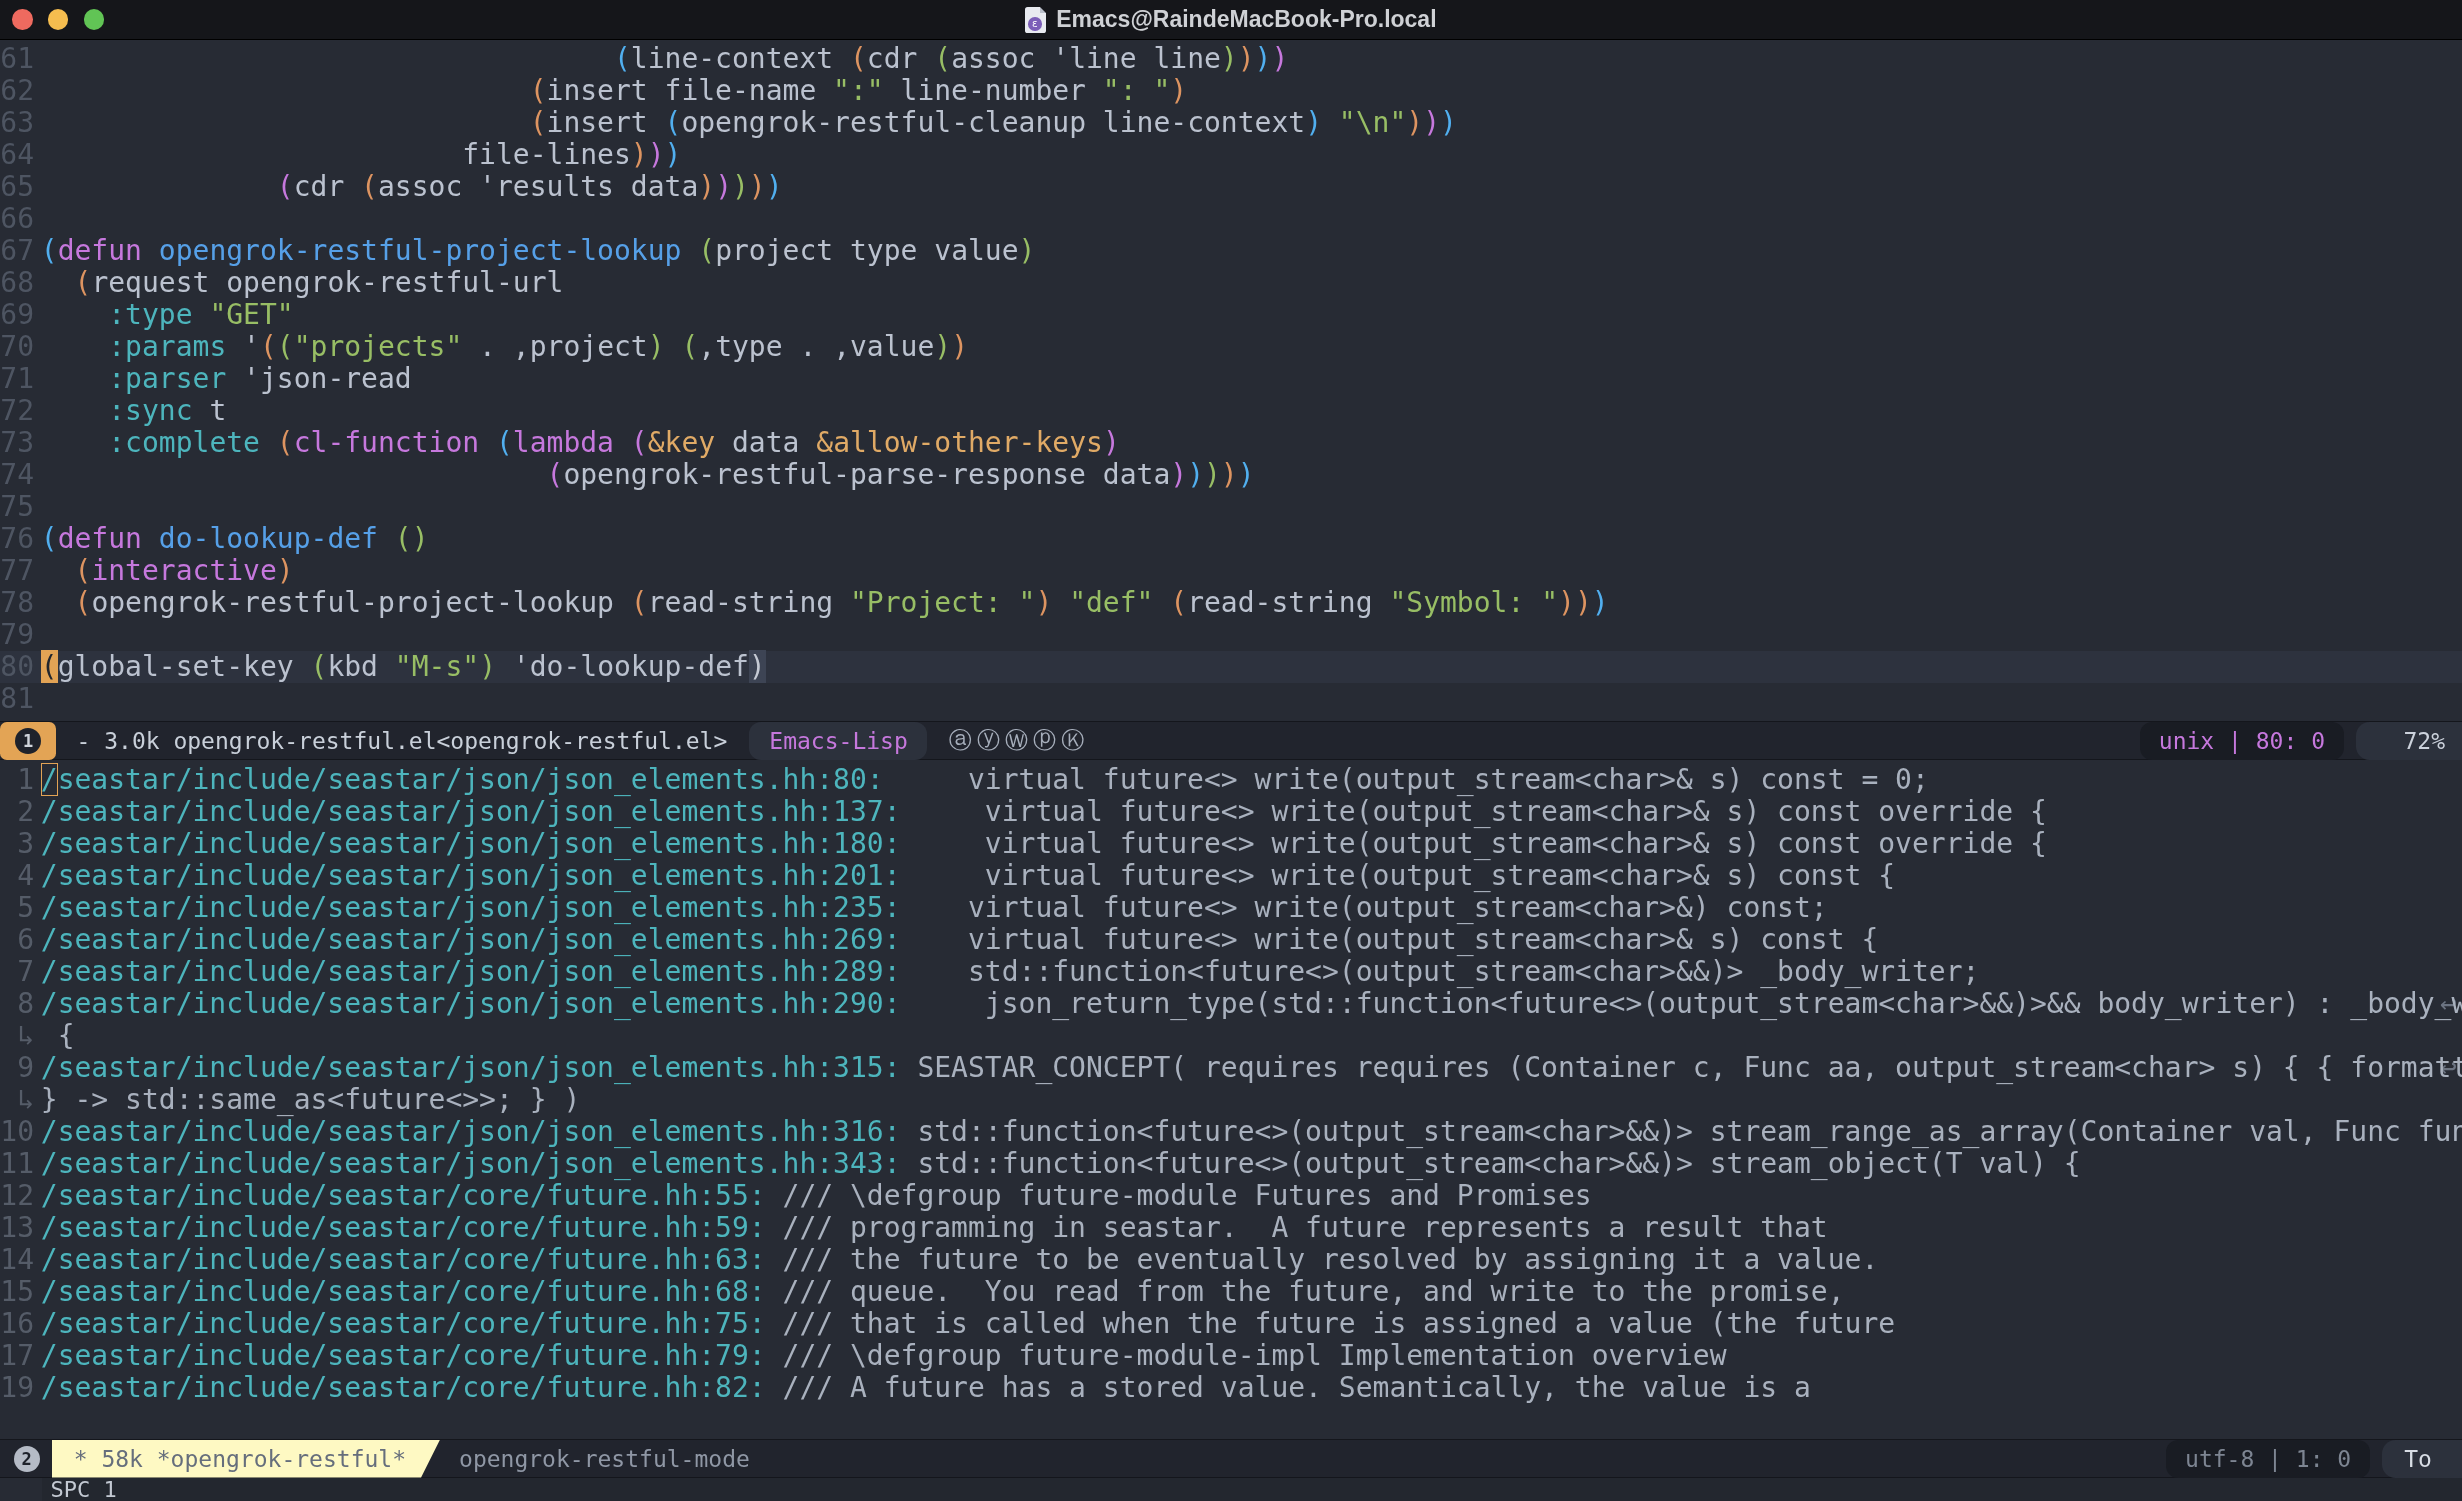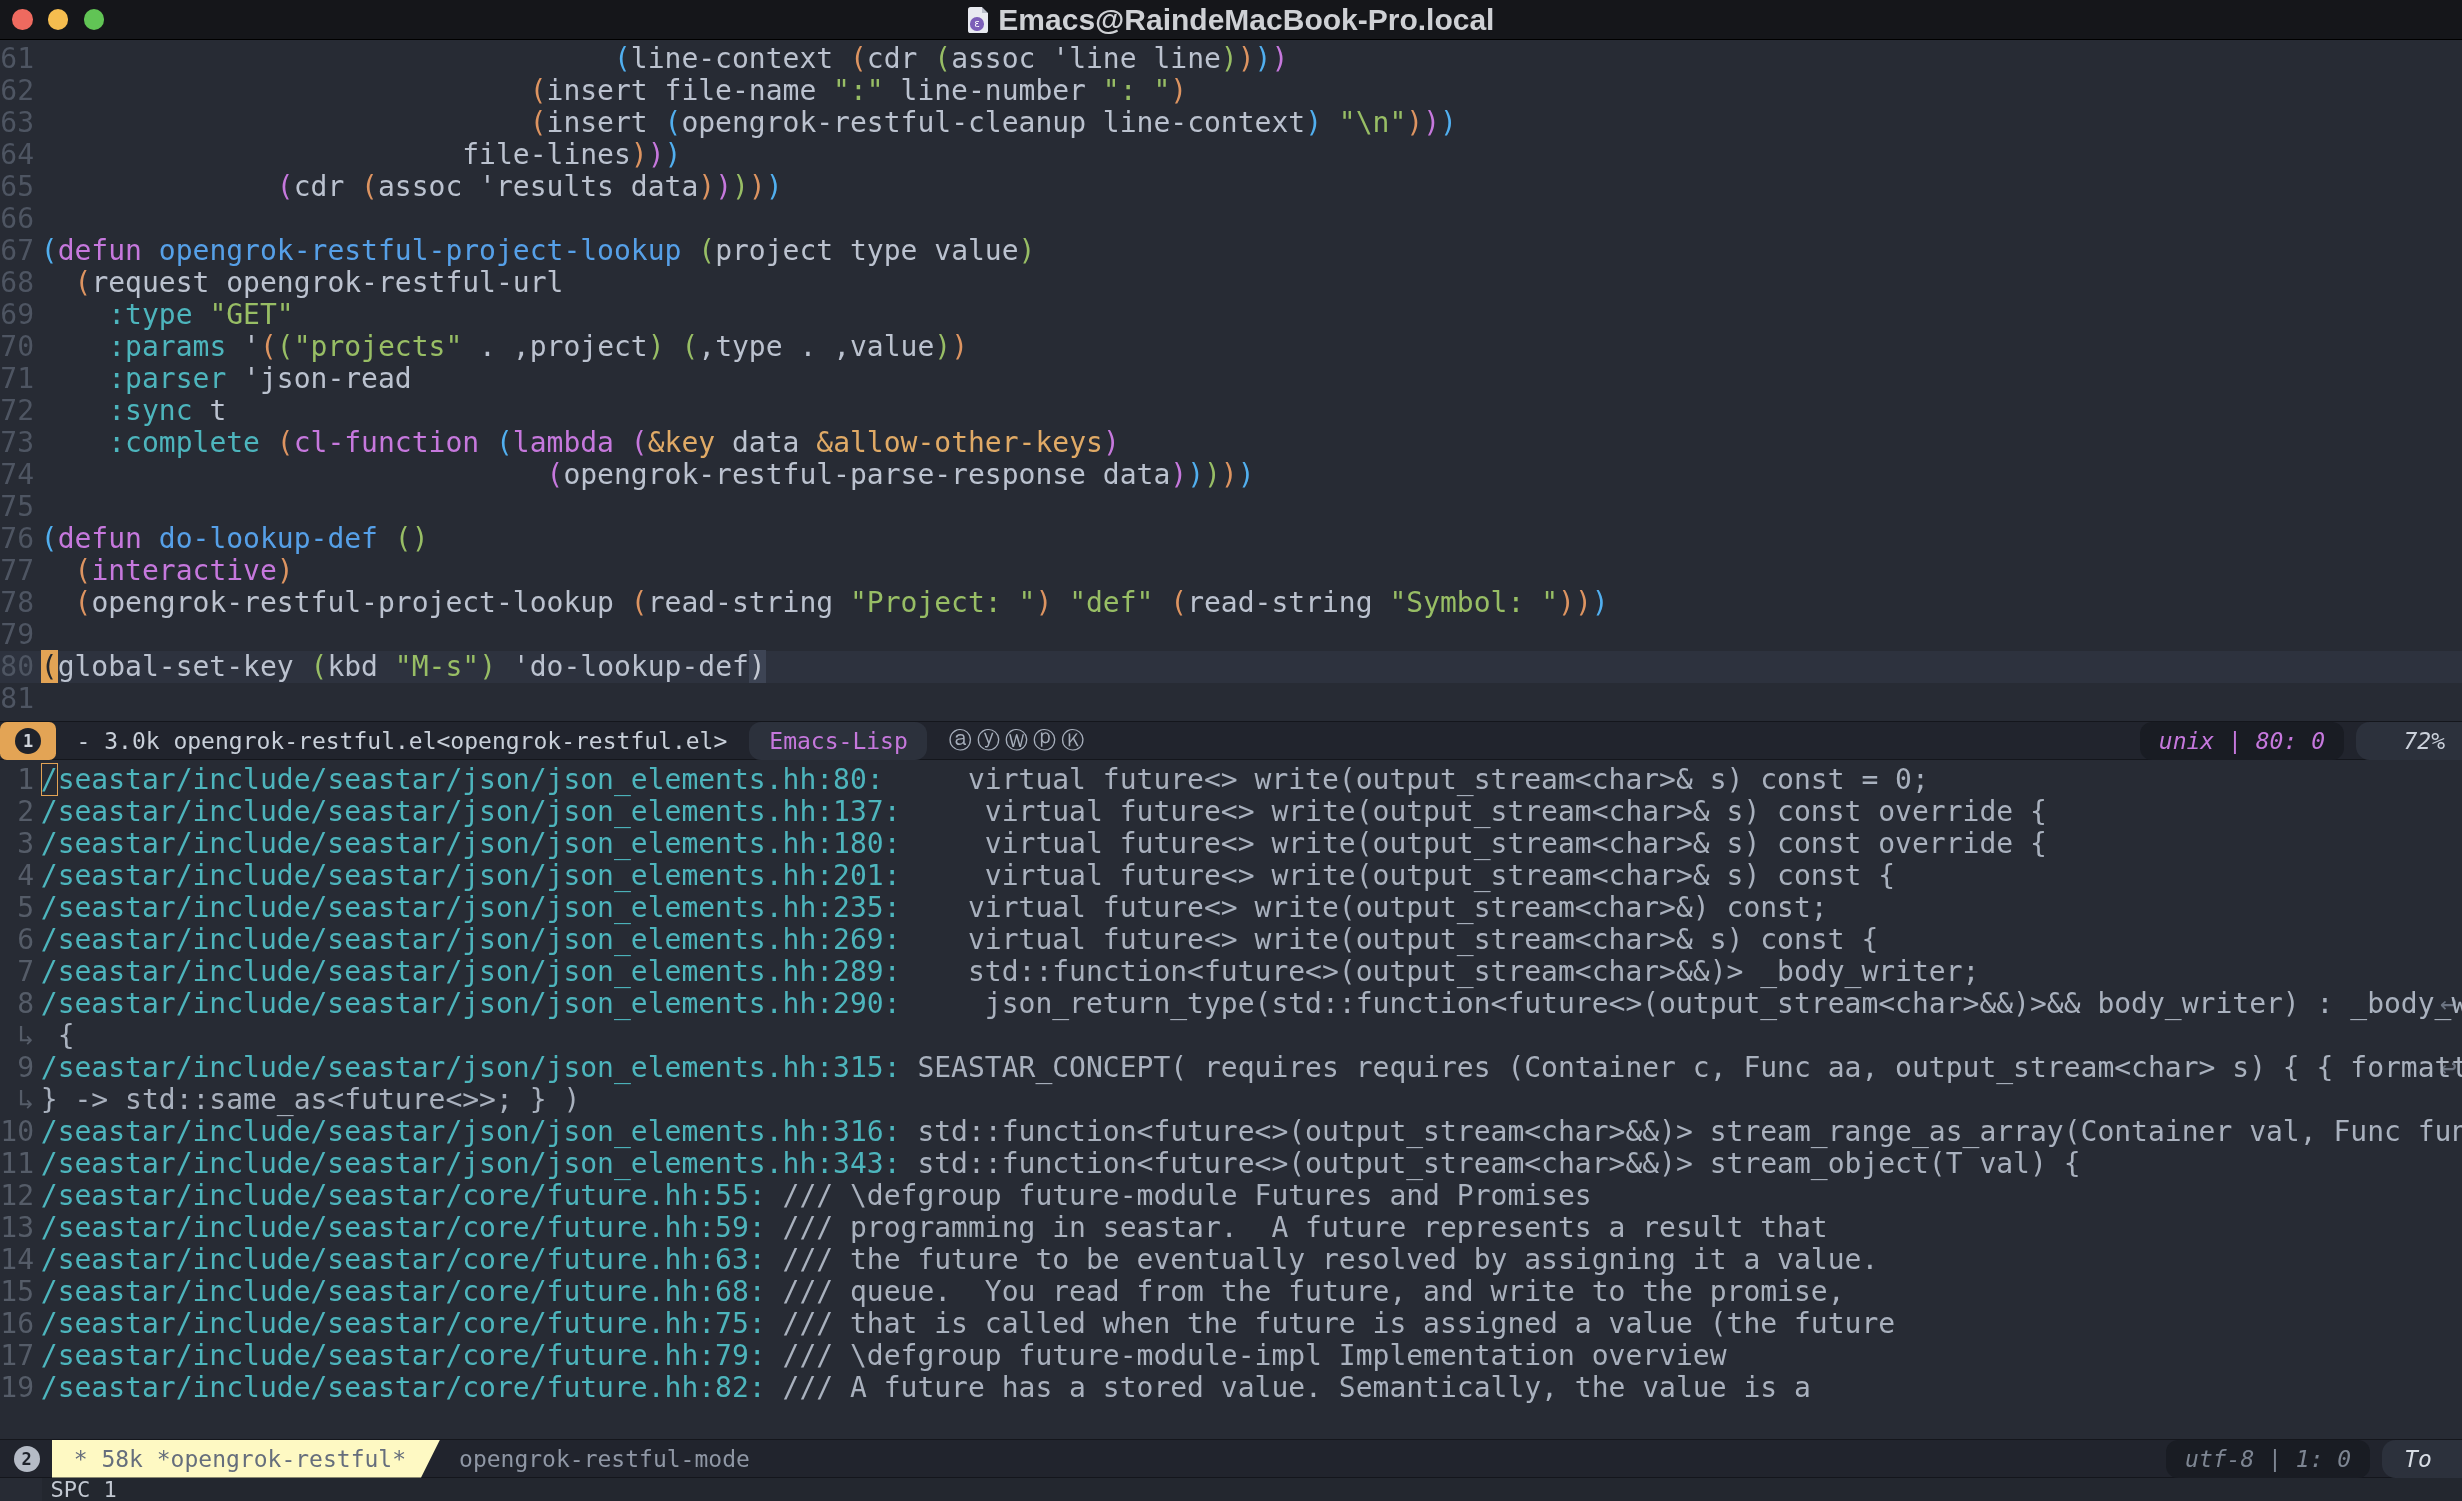--- a/index.html
+++ b/index.html
@@ -12,21 +12,21 @@
   .light.red{background:#ee6a5f;}
   .light.yellow{background:#f5bd4f;}
   .light.green{background:#61c455;}
   .titlewrap{display:flex;align-items:center;gap:10.3px;}
   .docicon{position:relative;width:20.5px;height:26px;background:#e8eaf0;border-radius:2.6px;}
   .docicon::before{content:"";position:absolute;right:0;top:0;border-left:6.8px solid #b9bec9;
     border-top:6.8px solid #15161a;}
   .docicon .badge{position:absolute;left:2.6px;bottom:1.7px;width:13.7px;height:13.7px;border-radius:50%;
     background:#7c5fb8;color:#fff;font-size:10.3px;line-height:13.7px;text-align:center;
     font-family:"DejaVu Sans",sans-serif;}
-  .apptitle{color:#cfd1d5;font-size:30px;font-weight:600;font-family:"Liberation Sans",sans-serif;}
+  .apptitle{color:#cfd1d5;font-size:23px;font-weight:600;font-family:"Liberation Sans",sans-serif;}
   
   .pane{position:relative;overflow:hidden;}
   #editor-pane{height:681px;padding-top:3.4px;box-sizing:border-box;}
   #results-pane{height:679px;padding-top:4.3px;box-sizing:border-box;}
   .row{display:flex;white-space:pre;font-size:28px;}
   #editor-pane .row{height:32px;line-height:32px;}
   #results-pane .row{height:32px;line-height:32px;}
   .ln{flex:0 0 34px;text-align:right;padding-right:6.8px;color:#4e5562;}
   #results-pane .ln{color:#555c68;}
   .row.current{background:#2d323e;}
@@ -61,21 +61,21 @@
   .mlcircle2{width:26px;height:26px;border-radius:50%;background:#b5bbc6;color:#1e222b;
     font-size:17px;font-weight:bold;display:flex;align-items:center;justify-content:center;
     margin-left:13.7px;flex:0 0 auto;}
   .mlinfo{margin-left:20.5px;white-space:pre;}
   .pill-light{background:#2c313c;border-radius:12px;padding:0 19px;height:38px;display:flex;
     align-items:center;}
   .pill-dark{background:#191c23;border-radius:12px;padding:0 19px;height:38px;display:flex;
     align-items:center;}
   .mlmode{color:#c678dd;margin-left:22px;padding-left:20px;}
   .badges{margin-left:22px;color:#a6aebb;font-family:"DejaVu Sans",sans-serif;letter-spacing:5.1px;}
-  .mlright{margin-left:auto;display:flex;align-items:flex-start;font-style:italic;}
+  .mlright{margin-left:auto;display:flex;align-items:flex-start;}
   .mleol{color:#c678dd;white-space:pre;}
   .mlpos{background:#2c313c;border-radius:13.7px 0 0 13.7px;height:38px;display:flex;align-items:center;
     padding:0 17px 0 22px;margin-left:12px;color:#ccd2dc;min-width:67px;justify-content:flex-end;}
   
   .modeline.inactive{color:#8f97a5;}
   .mlfile{background:#fef9c3;height:38px;display:flex;align-items:center;padding:0 34px 0 22px;
     margin-left:12px;color:#666e7c;clip-path:polygon(0 0,100% 0,calc(100% - 19px) 100%,0 100%);
     white-space:pre;}
   .mlmode2{color:#8f97a5;margin-left:19px;}
   .mlenc{color:#7d8592;white-space:pre;}

